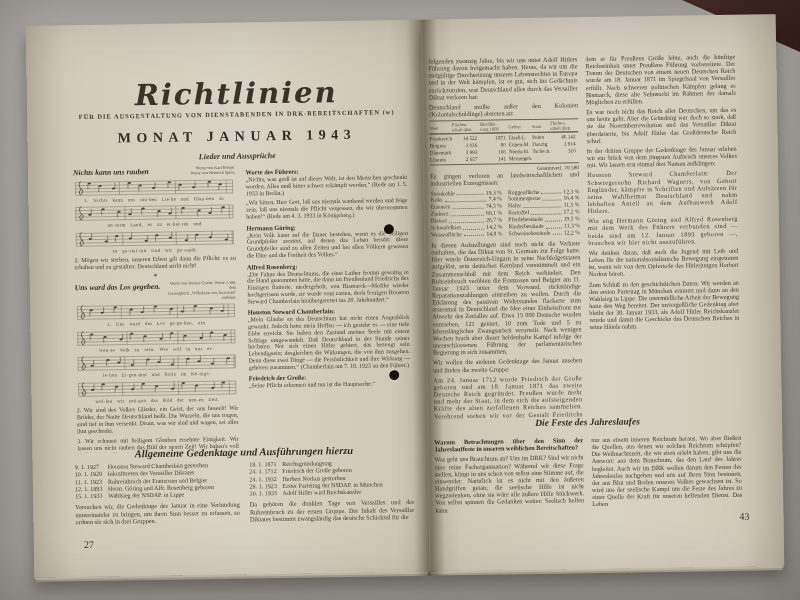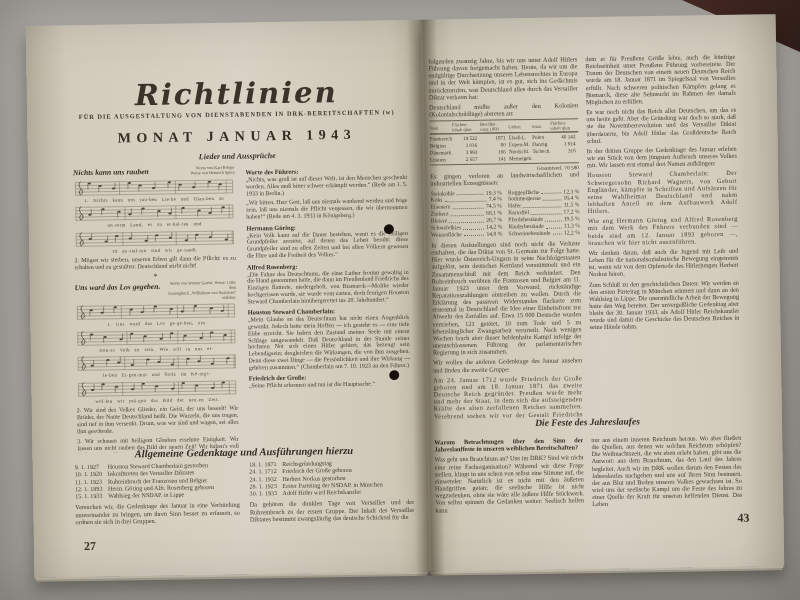--- a/index.html
+++ b/index.html
@@ -65,21 +65,21 @@
   .sep-star{text-align:center;font-size:8px;color:#433b2e;line-height:8px;margin:3px 0 1px 0;}
   .lp-gedenk{position:absolute;left:42px;right:14px;top:424px;}
   .gedenk-heading{text-align:center;font-style:italic;font-weight:bold;font-size:10.5px;color:#332d23;margin:0 0 4px 0;}
   .gd-cols{display:flex;gap:10px;}
   .gd-col{width:50%;}
   .gd-row{display:flex;font-size:6.1px;line-height:7.3px;color:#433b2e;}
   .gd-date{width:33px;flex:none;}
   .gd-text{flex:1;}
   .gd-paras{display:flex;gap:10px;margin-top:3px;}
   .gd-paras .t{width:50%;}
-  .pagenum{position:absolute;font-size:12px;font-weight:bold;color:#3a332a;}
+  .pagenum{position:absolute;font-size:10px;font-weight:normal;color:#3a332a;}
   .pn-42{left:50px;top:514px;}
   .pn-43{right:34px;top:496px;}
 
   
   .rp-col{position:absolute;top:38px;height:362px;overflow:hidden;}
   .rp-col1{left:7px;width:149px;}
   .rp-col2{left:164px;width:150px;}
   .rp-heading{position:absolute;left:7px;width:307px;top:400px;text-align:center;
     font-style:italic;font-weight:bold;font-size:9.5px;color:#332d23;}
   .rp-bottom{position:absolute;top:419px;height:104px;overflow:hidden;}

